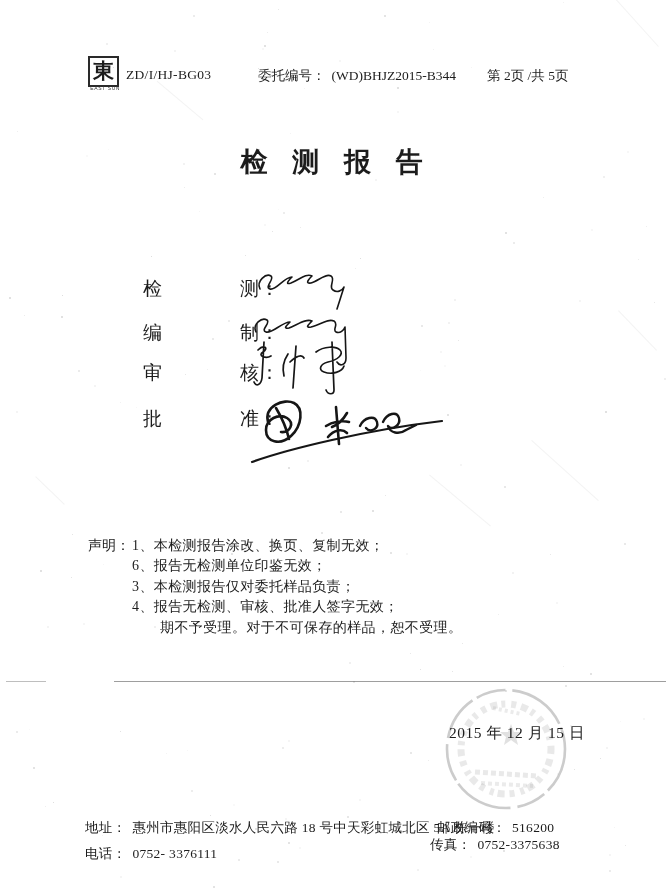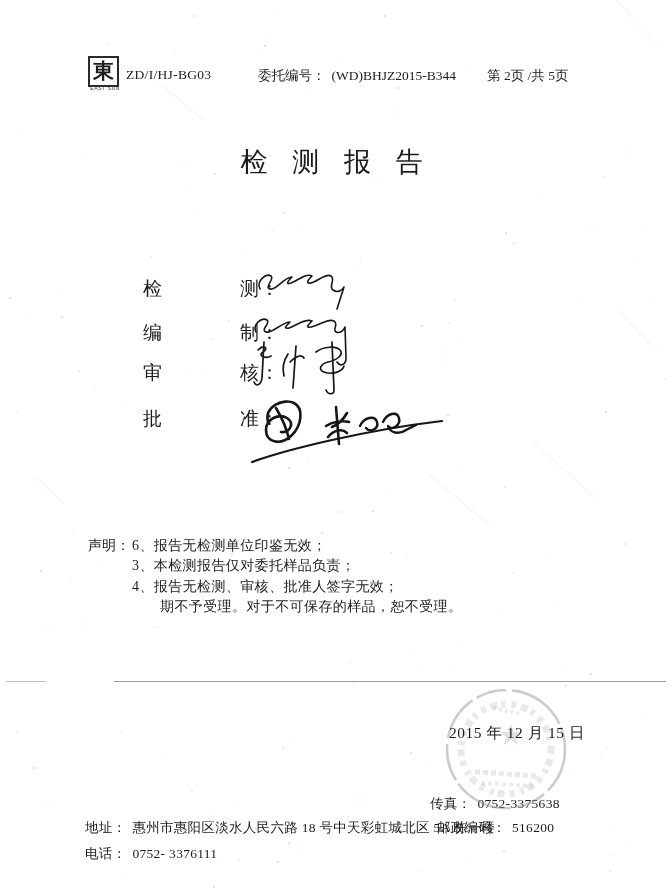--- a/index.html
+++ b/index.html
@@ -22,21 +22,21 @@
     font-size:8px;letter-spacing:1px;color:#333;transform:scale(.62);transform-origin:center top;
     font-family:"Liberation Sans",sans-serif;white-space:nowrap;
   }
   .doc-code{position:absolute;left:126px;top:67px;font-size:13.5px;letter-spacing:.3px;}
   .commission{position:absolute;left:258px;top:67px;font-size:13.5px;}
   .commission .val{margin-left:6px;}
   .page-info{position:absolute;left:487px;top:67px;font-size:13.5px;}
   
   .title{
     position:absolute;left:0;top:144px;width:672px;text-align:center;
-    font-size:27px;font-weight:400;letter-spacing:9px;
+    font-size:27px;font-weight:700;letter-spacing:9px;
   }
   
   .so-row{position:absolute;left:143px;font-size:19px;letter-spacing:1px;}
   .so-row .r{position:absolute;left:97px;top:0;white-space:nowrap;}
   .sig{position:absolute;pointer-events:none;}
   .sig path{fill:none;stroke:#161616;stroke-linecap:round;stroke-linejoin:round;}
   
   .statement{position:absolute;left:88px;top:536px;width:510px;font-size:14px;}
   .statement .row{display:flex;}
   .stmt-label{flex:0 0 44px;line-height:20.4px;}
@@ -49,21 +49,21 @@
   .divider.b{left:114px;top:681px;width:552px;}
   
   .date{position:absolute;left:449px;top:723px;font-size:15.5px;letter-spacing:.5px;z-index:3;}
   .seal{position:absolute;left:441px;top:684px;z-index:2;}
   
   .ft{position:absolute;font-size:13.5px;letter-spacing:.3px;white-space:nowrap;}
   .ft .val{margin-left:6px;}
   .f-address{left:85px;top:819px;}
   .f-postcode{left:437px;top:819px;}
   .f-phone{left:85px;top:845px;}
-  .f-fax{left:430px;top:795px;}
+  .f-fax{left:430px;top:836px;}
   
   .speck{position:absolute;background:#555;border-radius:1px;}
   .streak{position:absolute;background:#888;}
 </style>
 </head>
 <body>
 
 <div class="page">
 
   <div class="logo-box">
@@ -110,20 +110,21 @@
     <path stroke-width="2.6" d="M20,30 C16,14 36,6 46,11 C56,16 54,34 43,44 C32,54 18,50 18,38 C18,27 31,21 39,26 C47,31 42,41 33,40 M28,16 C34,26 38,34 41,47"></path>
     <path stroke-width="2.6" d="M78,34 C84,30 94,28 101,30 M88,15 L91,52 M80,45 C86,38 94,36 99,41 M99,21 C95,28 89,33 84,35"></path>
     <path stroke-width="2.4" d="M112,34 C116,25 127,23 129,30 C131,37 122,41 118,36 M135,30 C139,21 149,19 151,26 C153,33 144,39 140,34 C142,41 151,43 158,38 L168,33"></path>
     <path stroke-width="2.2" d="M4,70 C40,57 118,38 194,29"></path>
   </svg>
 
   <div class="statement">
     <div class="row">
       <div class="stmt-label">声明：</div>
       <div class="stmt-lines">
+        <div class="stmt-line">1、本检测报告涂改、换页、复制无效；</div>
         <div class="stmt-line">6、报告无检测单位印鉴无效；</div>
         <div class="stmt-line">3、本检测报告仅对委托样品负责；</div>
         <div class="stmt-line">4、报告无检测、审核、批准人签字无效；</div>
         <div class="stmt-line cont">期不予受理。对于不可保存的样品，恕不受理。</div>
       </div>
     </div>
   </div>
 
   <div class="divider a"></div>
   <div class="divider b"></div>

